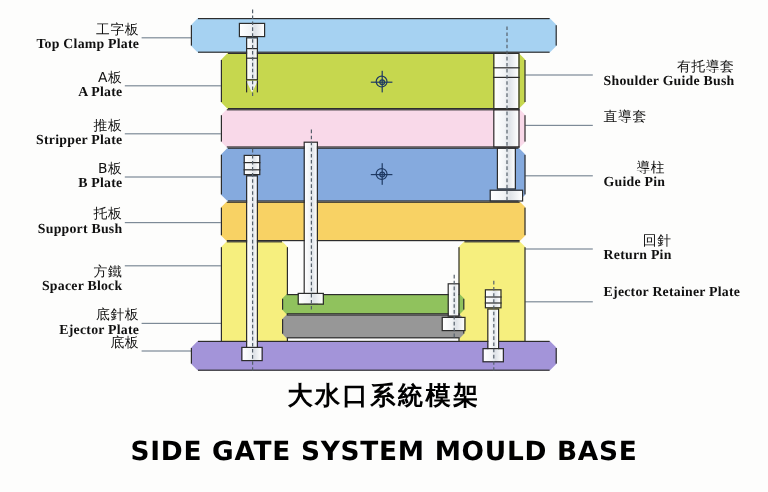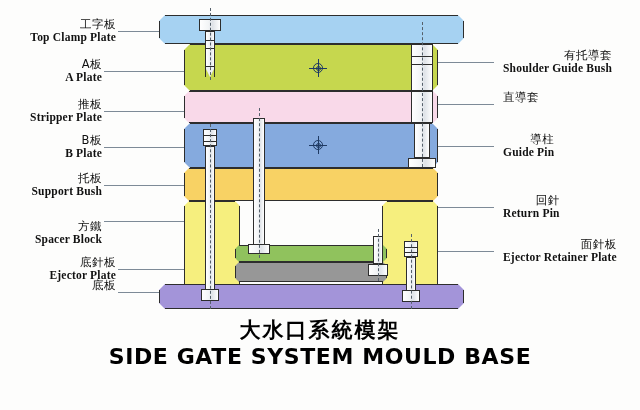--- a/index.html
+++ b/index.html
@@ -261,22 +261,21 @@
   </div>
   <div class="lbl R" style="left:503px;top:133px;">
     <div class="cn">導柱</div>
     <div class="en">Guide Pin</div>
   </div>
   <div class="lbl R" style="left:503px;top:194px;">
     <div class="cn">回針</div>
     <div class="en">Return Pin</div>
   </div>
   <div class="lbl R" style="left:503px;top:238px;">
-    <div class="cn">面針板</div>
     <div class="en">Ejector Retainer Plate</div>
   </div>
 
   <div id="title" style="top:316px;">
     <div class="tcn">大水口系統模架</div>
-    <div class="ten" style="margin-top:0;">SIDE GATE SYSTEM MOULD BASE</div>
+    <div class="ten" style="margin-top:20px;">SIDE GATE SYSTEM MOULD BASE</div>
   </div>
 
 </div>
 
 </body></html>

